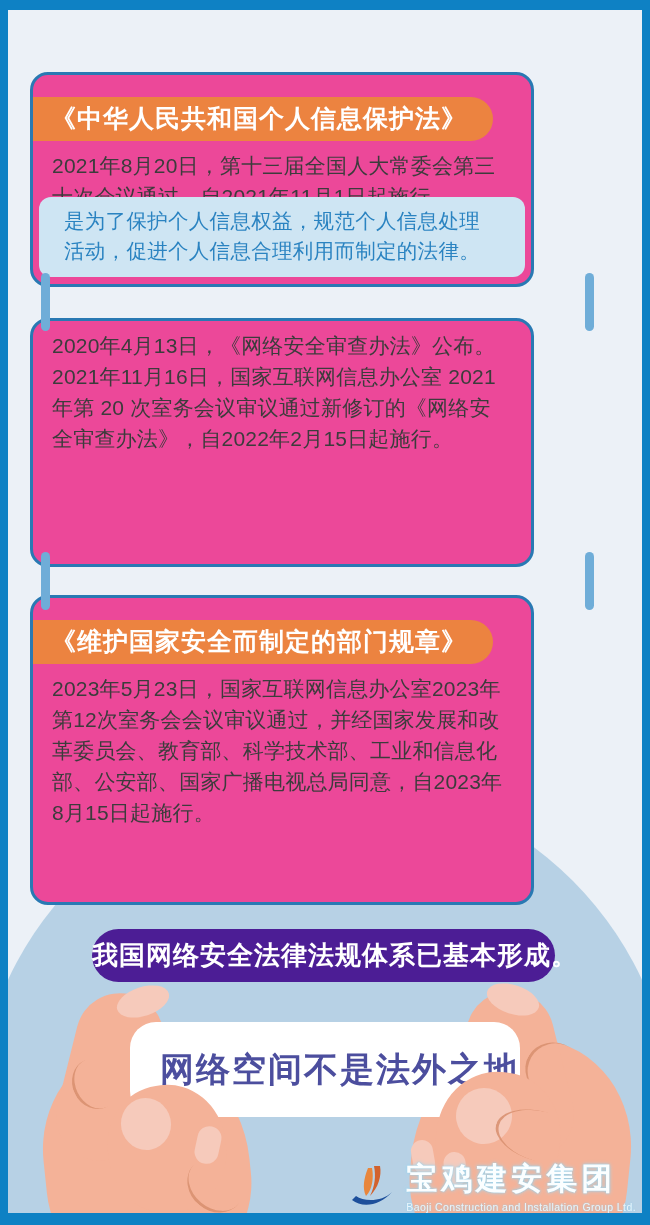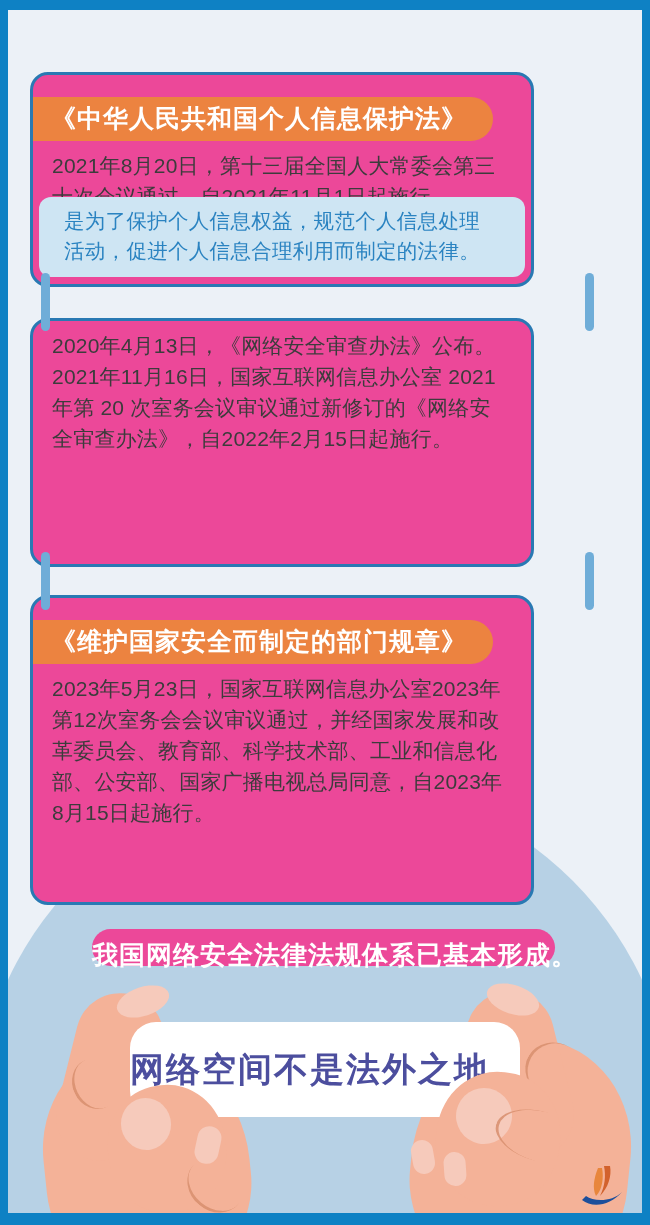--- a/index.html
+++ b/index.html
@@ -51,35 +51,35 @@
   }
   
   .bar{
     position:absolute;width:9px;height:58px;border-radius:5px;
     background:#6fadd8;z-index:3;
   }
   .bar-g1{top:263px;} .bar-g2{top:542px;}
   .bar-left{left:33px;} .bar-right{left:577px;}
   
   .summary-pill{
-    position:absolute;left:84px;top:919px;width:463px;height:37px;
-    background:#ec4899;border-radius:27px;z-index:4;
+    position:absolute;left:84px;top:919px;width:463px;height:53px;
+    background:#4c1d95;border-radius:27px;z-index:4;
     color:#ffffff;font-size:26px;font-weight:800;letter-spacing:1px;
     text-align:center;line-height:53px;white-space:nowrap;
   }
   
   .skin{position:absolute;background:#f4b298;}
   .nail{position:absolute;background:#f6cabb;}
   .crease{position:absolute;background:transparent;border:0;
     border-bottom:3px solid rgba(215,142,109,.85);border-radius:50%;}
   .z-palm{z-index:5;} .z-banner{z-index:6;} .z-front{z-index:7;}
   .banner-ribbon{
     position:absolute;left:122px;top:1012px;width:390px;height:95px;
     background:#ffffff;border-radius:26px;z-index:6;
-    text-align:left;
+    text-align:right;
   }
   .banner-text{
     font-size:34px;font-weight:800;color:#4c4e9e;
     letter-spacing:2px;line-height:95px;white-space:nowrap;
   }
   
   .watermark{position:absolute;right:6px;top:1146px;z-index:8;display:flex;align-items:center;}
   .wm-mark{width:56px;height:58px;margin-right:4px;}
   .wm-cn{
     font-size:31px;font-weight:700;color:#fbfeff;letter-spacing:4px;white-space:nowrap;
@@ -156,16 +156,20 @@
       <div class="nail z-front" style="left:436px;top:1142px;width:22px;height:34px;border-radius:11px;transform:rotate(-4deg);"></div>
       <div class="crease z-front" style="left:508px;top:1080px;width:50px;height:90px;transform:rotate(105deg);"></div>
     </div>
 
     <div class="watermark">
       <svg class="wm-mark" viewBox="0 0 56 58">
         <path d="M6 44 C 16 52, 34 50, 46 36 C 36 46, 18 46, 10 40 Z" fill="#1d4f9b"></path>
         <path d="M22 12 C 18 22, 16 32, 20 40 C 26 34, 28 22, 26 12 Z" fill="#e8863c"></path>
         <path d="M28 10 C 30 20, 29 30, 24 40 C 32 32, 36 20, 34 10 Z" fill="#d2622d"></path>
       </svg>
+      <div>
+        <div class="wm-cn">宝鸡建安集团</div>
+        <div class="wm-en">Baoji Construction and Installation Group Ltd.</div>
+      </div>
     </div>
 
   </div>
 </div>
 
 </body></html>

